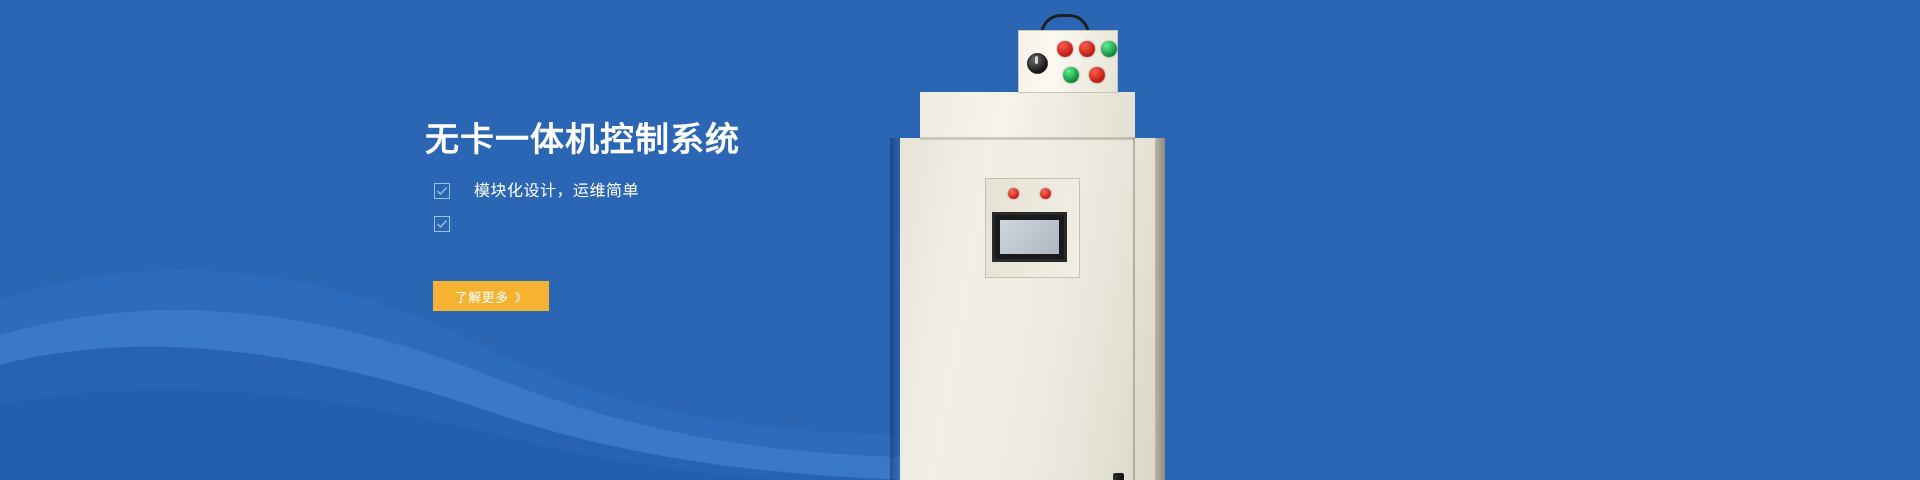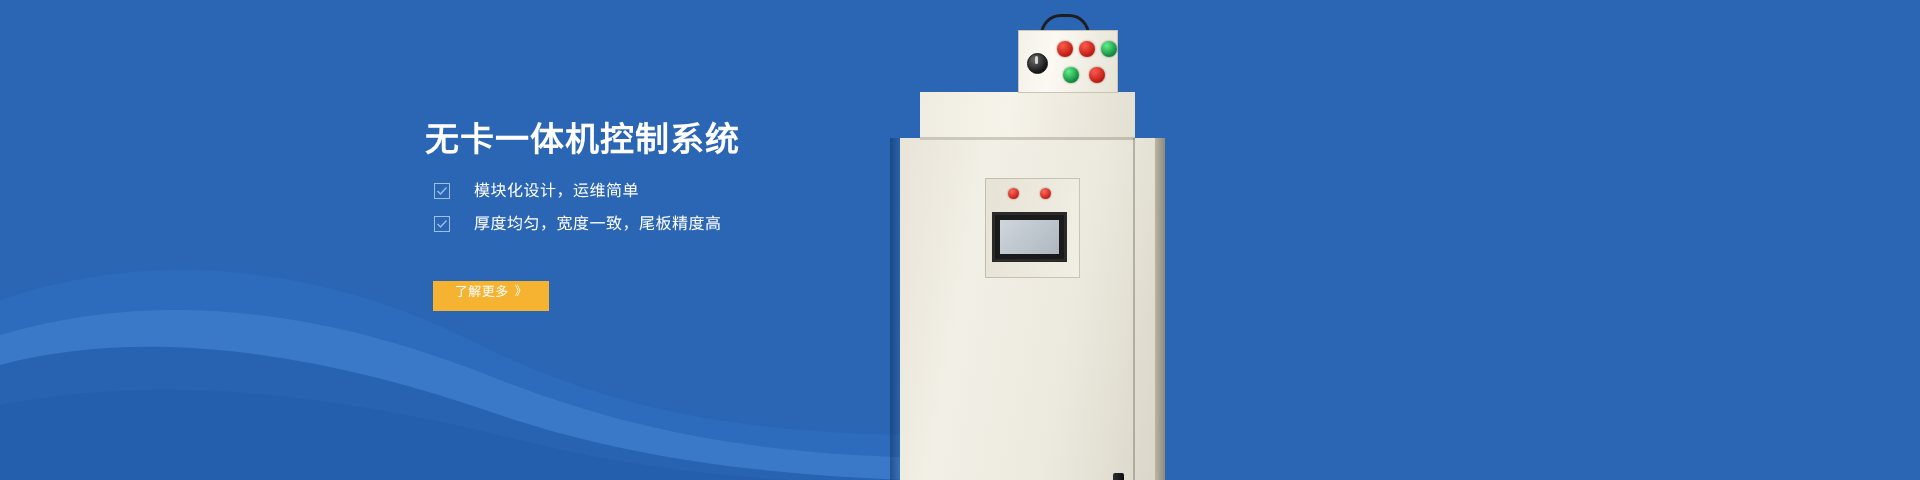--- a/index.html
+++ b/index.html
@@ -51,21 +51,21 @@
   }
   .cta{
     position:absolute;left:433px;top:281px;
     width:116px;height:30px;
     background:#f5b331;
     color:#ffffff;
     border:none;
     font-size:13px;
     font-family:"Liberation Sans","DejaVu Sans",sans-serif;
     cursor:pointer;
-    display:flex;justify-content:center;
+    display:flex;align-items:center;justify-content:center;
     padding:0;
     letter-spacing:.5px;
   }
   .cta .cta-label{margin-right:6px;}
   .cta .cta-arrow{font-size:12px;opacity:.95;}
 
   
   .machine{
     position:absolute;left:890px;top:0;width:300px;height:480px;
   }
@@ -168,21 +168,20 @@
           </svg>
         </span>
         <span class="feature-text">模块化设计，运维简单</span>
       </li>
       <li class="feature-item">
         <span class="chk">
           <svg width="12" height="12" viewBox="0 0 12 12" aria-hidden="true">
             <polyline points="1.5,6 4.5,9 10.5,2.5" fill="none" stroke="#9dc0e6" stroke-width="1.4"></polyline>
           </svg>
         </span>
-        <span class="feature-text">厚度均匀，宽度一致，尾板精度高</span>
       </li>
     </ul>
 
     <button class="cta">
       <span class="cta-label">了解更多</span>
       <span class="cta-arrow">》</span>
     </button>
   </div>
 
   <div class="machine">

